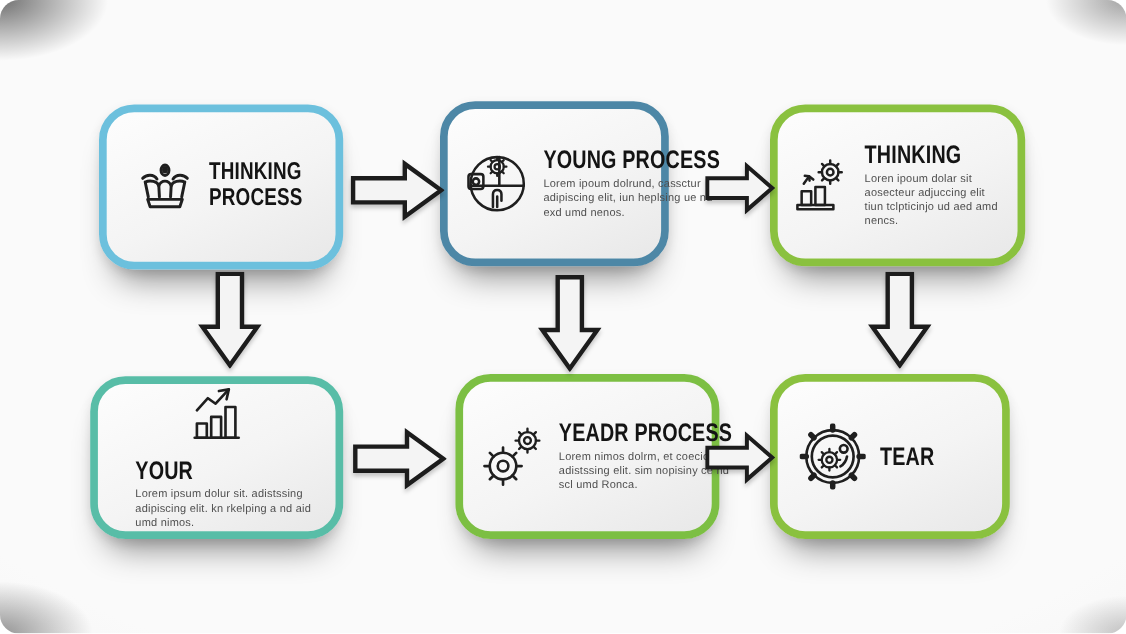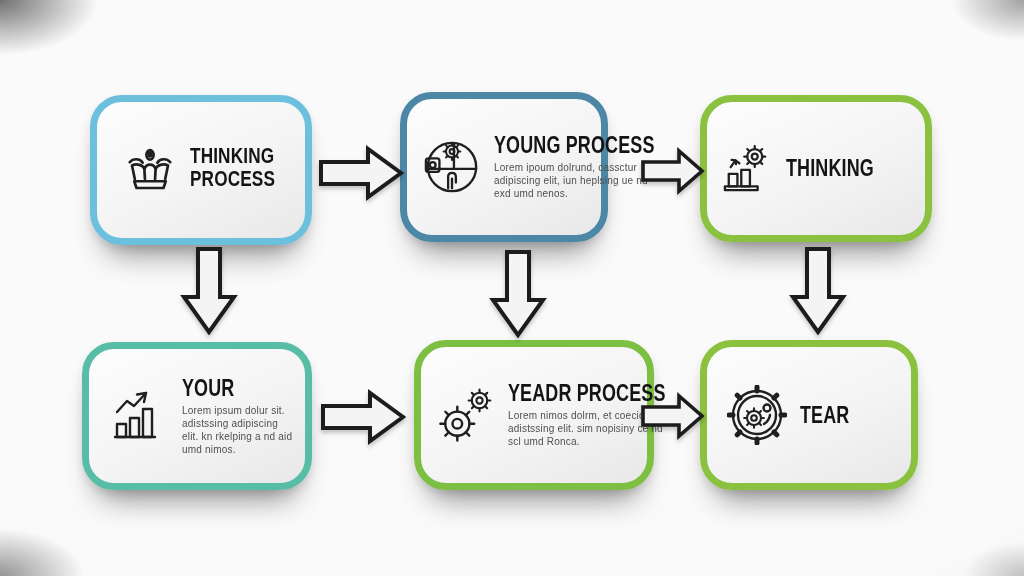--- a/index.html
+++ b/index.html
@@ -8,20 +8,21 @@
     font-family: "Liberation Sans", sans-serif;
   }
   .stage {
     position: relative; width: 1024px; height: 576px;
     background:
       radial-gradient(60% 60% at 0% 0%, rgba(0,0,0,0.55), rgba(0,0,0,0) 16%),
       radial-gradient(55% 55% at 0% 100%, rgba(0,0,0,0.40), rgba(0,0,0,0) 15%),
       radial-gradient(55% 55% at 100% 0%, rgba(0,0,0,0.35), rgba(0,0,0,0) 13%),
       radial-gradient(50% 50% at 100% 100%, rgba(0,0,0,0.22), rgba(0,0,0,0) 12%),
       radial-gradient(135% 135% at 50% 46%, #fafafa 48%, #efefef 72%, #dddddd 88%, #bdbdbd 97%, #9b9b9b 100%);
+    border-radius: 17px;
   }
   .card {
     position: absolute;
     border: 7px solid #888;
     border-radius: 32px;
     background: linear-gradient(155deg, #fdfdfd 0%, #f4f4f4 55%, #e8e8e8 100%);
     box-shadow: 0 24px 30px -16px rgba(0,0,0,0.45), 0 4px 10px rgba(0,0,0,0.10);
     box-sizing: border-box;
     display: flex; align-items: center;
     padding: 6px 12px 6px 16px;
@@ -107,26 +108,27 @@
           <use href="#gear" transform="translate(33,13) scale(0.78)" stroke-width="3"></use>
           <path d="M8 24 L13 17 L17 20"></path>
           <path d="M13 17 L9 16.5 M13 17 L13.5 21"></path>
           <rect x="6" y="31" width="9" height="13"></rect>
           <rect x="19" y="27" width="9" height="17"></rect>
           <path d="M2 44 H36 V48 H2 Z"></path>
         </svg>
       </span>
       <div class="texts">
         <div class="title">THINKING</div>
+        <div class="body">Loren ipoum dolar sit aosecteur adjuccing elit tiun tclpticinjo ud aed amd nencs.</div>
       </div>
     </div>
   </div>
 
   <div class="card" style="left: 82px; top: 342px; width: 230px; height: 148px; border-color: rgb(88, 189, 167);">
-    <div class="card-inner" style="padding-left:8px;">
+    <div class="card-inner" style="padding-left:8px;flex-direction:column;">
       <span class="icon">
         <svg width="56" height="52" viewBox="0 0 56 52" class="lineart">
           <path d="M4 22 L14 11 L21 16 L33 3"></path>
           <path d="M33 3 L24 4.5 M33 3 L31 12"></path>
           <rect x="4" y="34" width="9" height="13"></rect>
           <rect x="17" y="28" width="9" height="19"></rect>
           <rect x="30" y="19" width="9" height="28"></rect>
           <path d="M2 47 H42"></path>
         </svg>
       </span>

